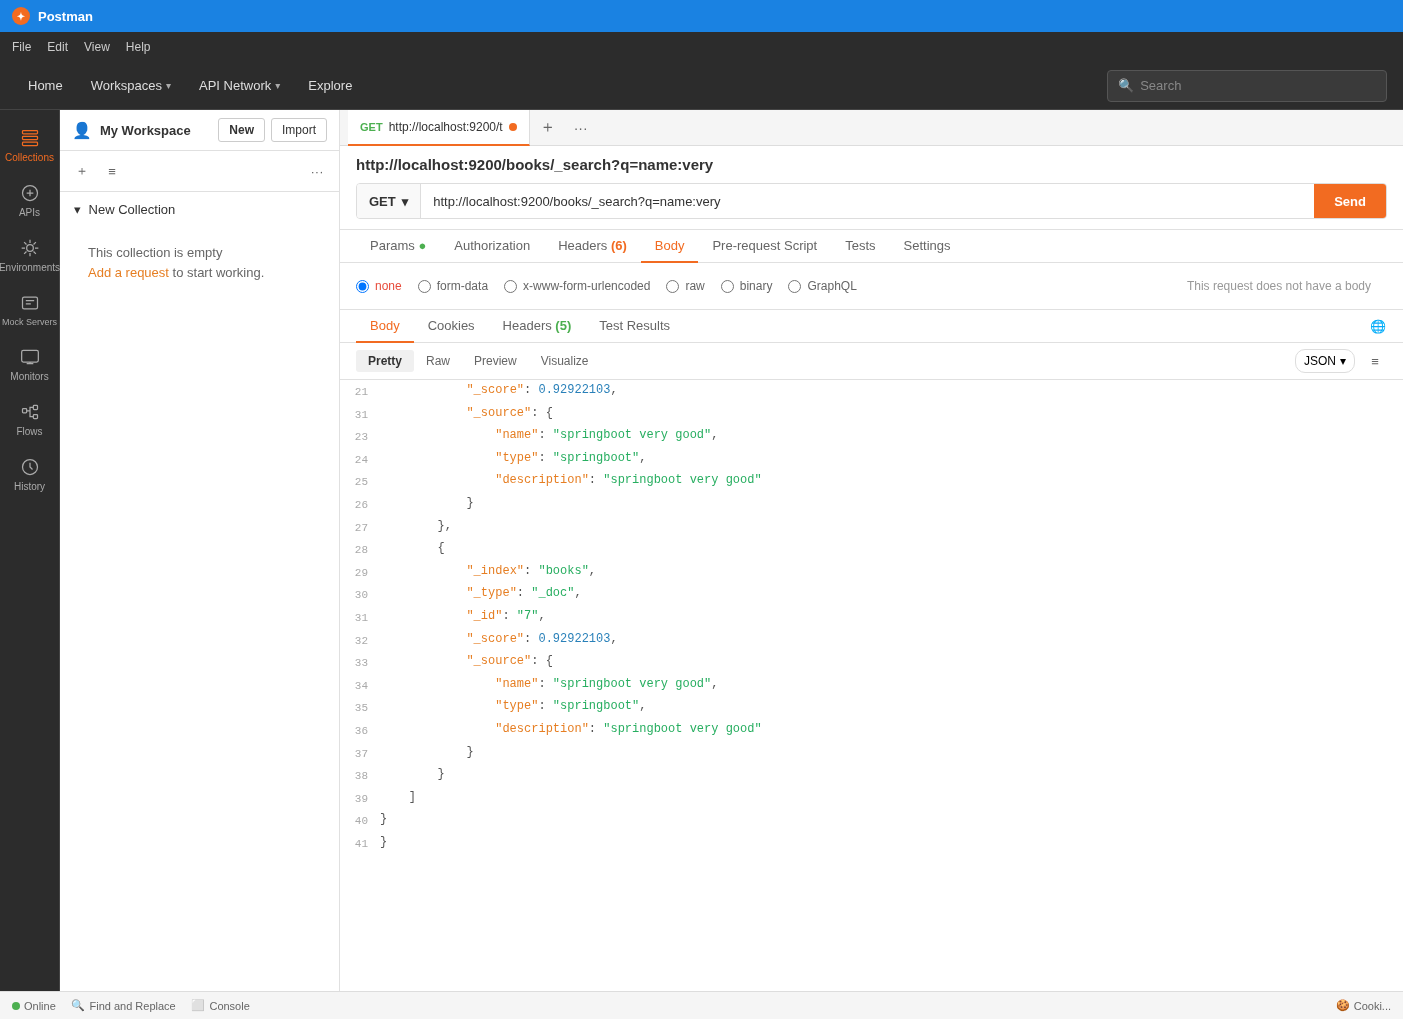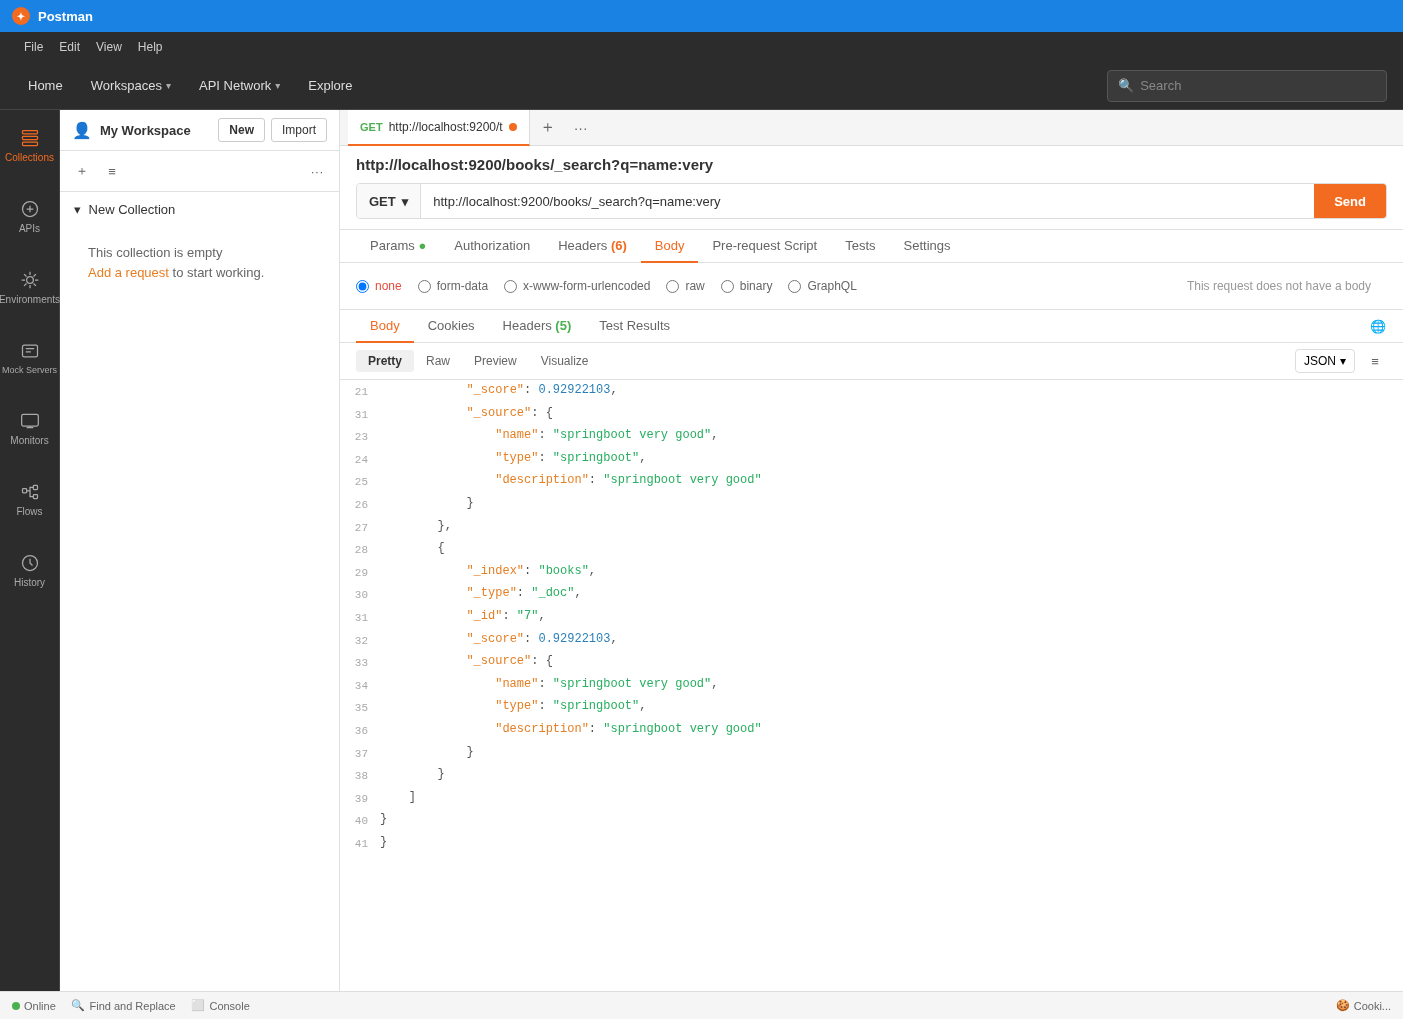--- a/index.html
+++ b/index.html
@@ -24,21 +24,21 @@
       display: flex; align-items: center; justify-content: center;
       font-size: 10px; color: white;
     }
 
     
     #menubar {
       background: #2c2c2c;
       height: 30px;
       display: flex;
       align-items: center;
-      padding: 0 24px;
+      padding: 0 12px;
       gap: 16px;
     }
     #menubar span {
       color: #ccc;
       font-size: 12px;
       cursor: pointer;
     }
 
     
     #navbar {
@@ -89,21 +89,21 @@
     }
 
     
     #sidebar-icons {
       width: 60px;
       background: #2c2c2c;
       display: flex;
       flex-direction: column;
       align-items: center;
       padding-top: 8px;
-      gap: 16px;
+      gap: 0;
       border-right: 1px solid #444;
     }
     .sidebar-icon-item {
       width: 100%;
       display: flex;
       flex-direction: column;
       align-items: center;
       padding: 10px 0;
       cursor: pointer;
       color: #aaa;
@@ -358,21 +358,21 @@
       color: #666;
       cursor: pointer;
       border-radius: 3px;
     }
     .fmt-tab.active { background: #f0f0f0; color: #333; font-weight: 600; }
     .fmt-dropdown {
       margin-left: auto;
       display: flex; align-items: center; gap: 4px;
       padding: 4px 8px;
       border: 1px solid #ddd;
-      border-radius: 4px;
+      border-radius: 10px;
       cursor: pointer;
       font-size: 12px;
     }
     .fmt-icon {
       width: 24px; height: 24px;
       display: flex; align-items: center; justify-content: center;
       color: #666;
       cursor: pointer;
       margin-left: 8px;
     }

